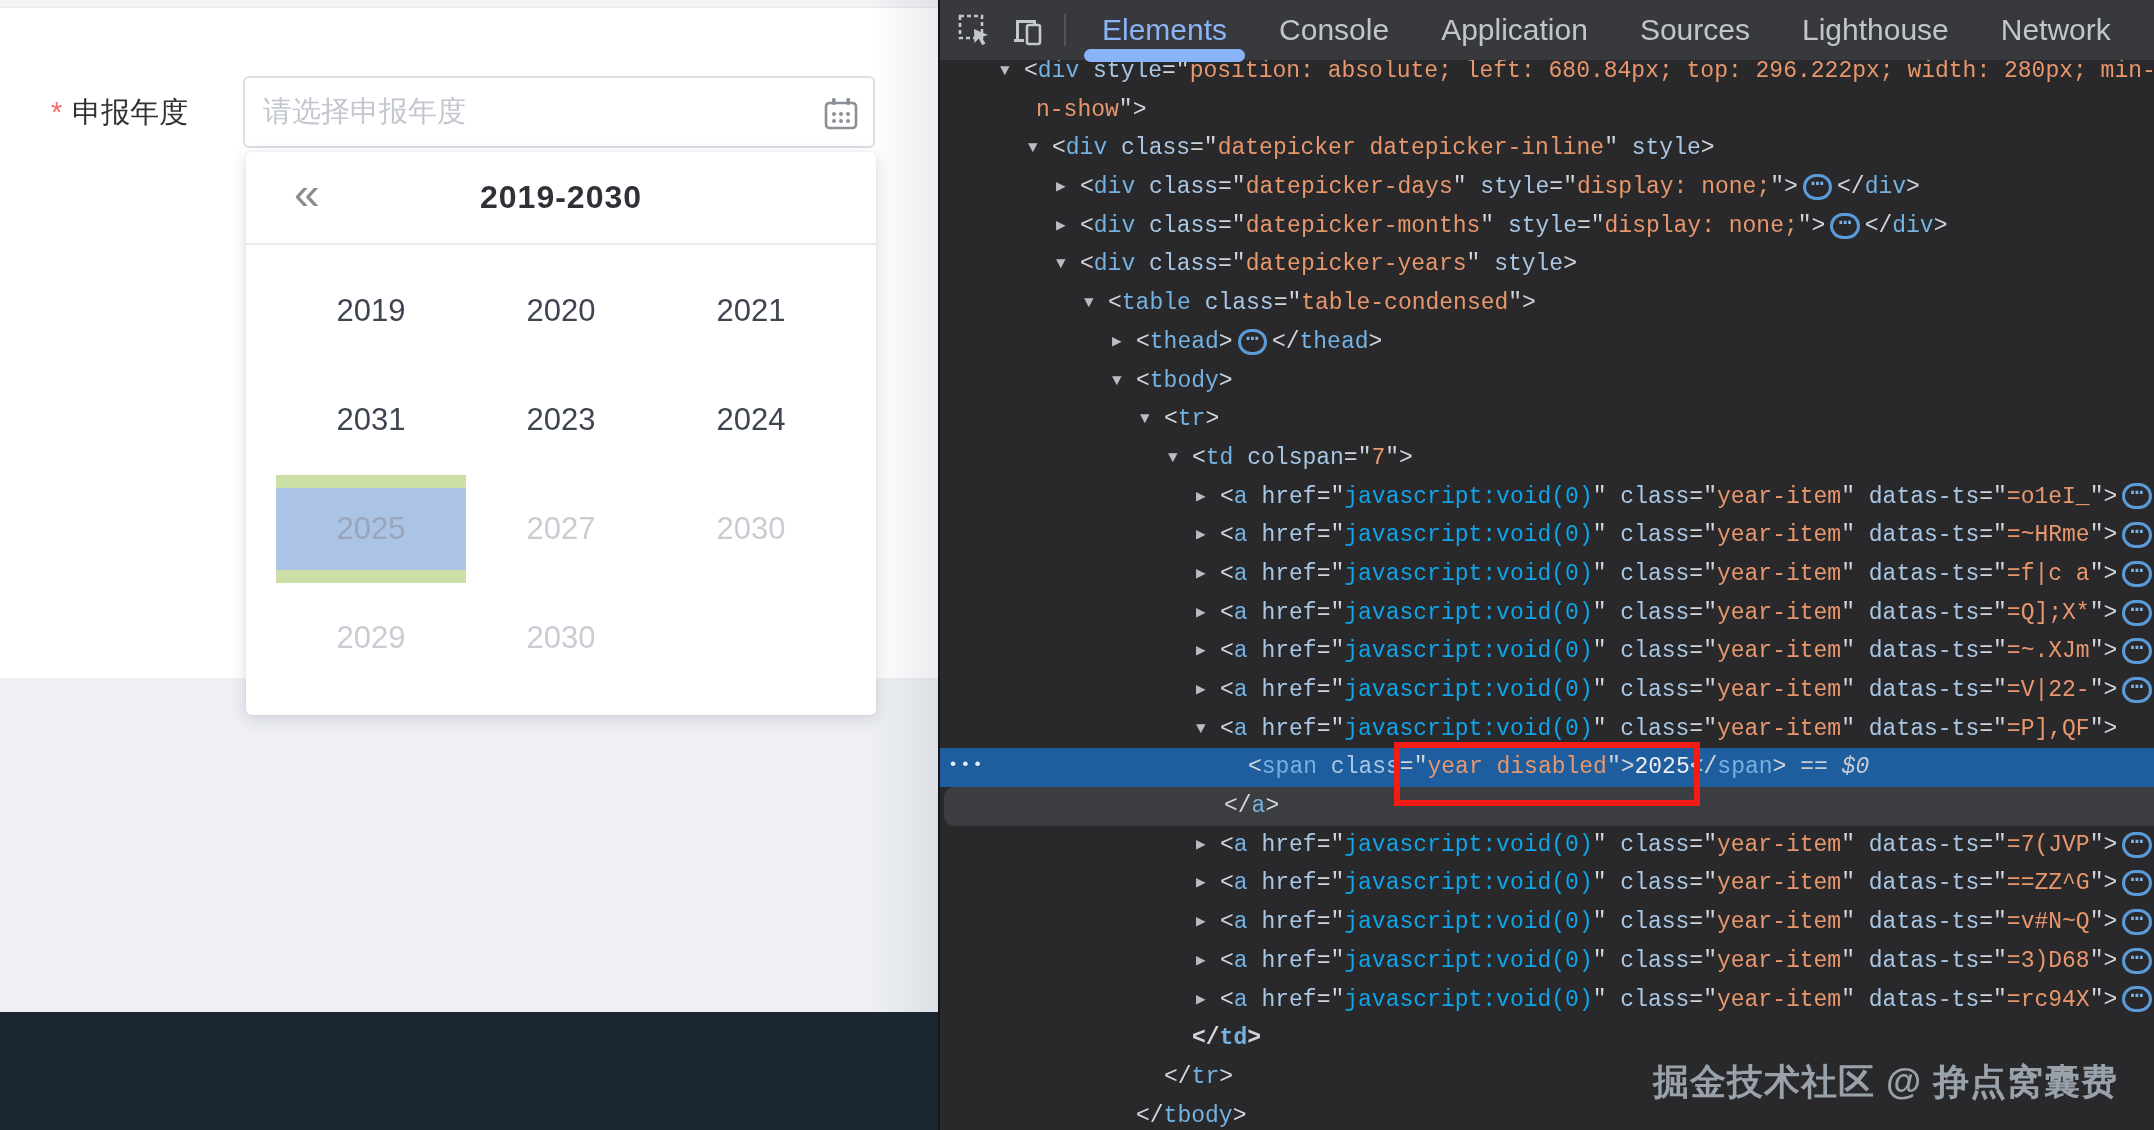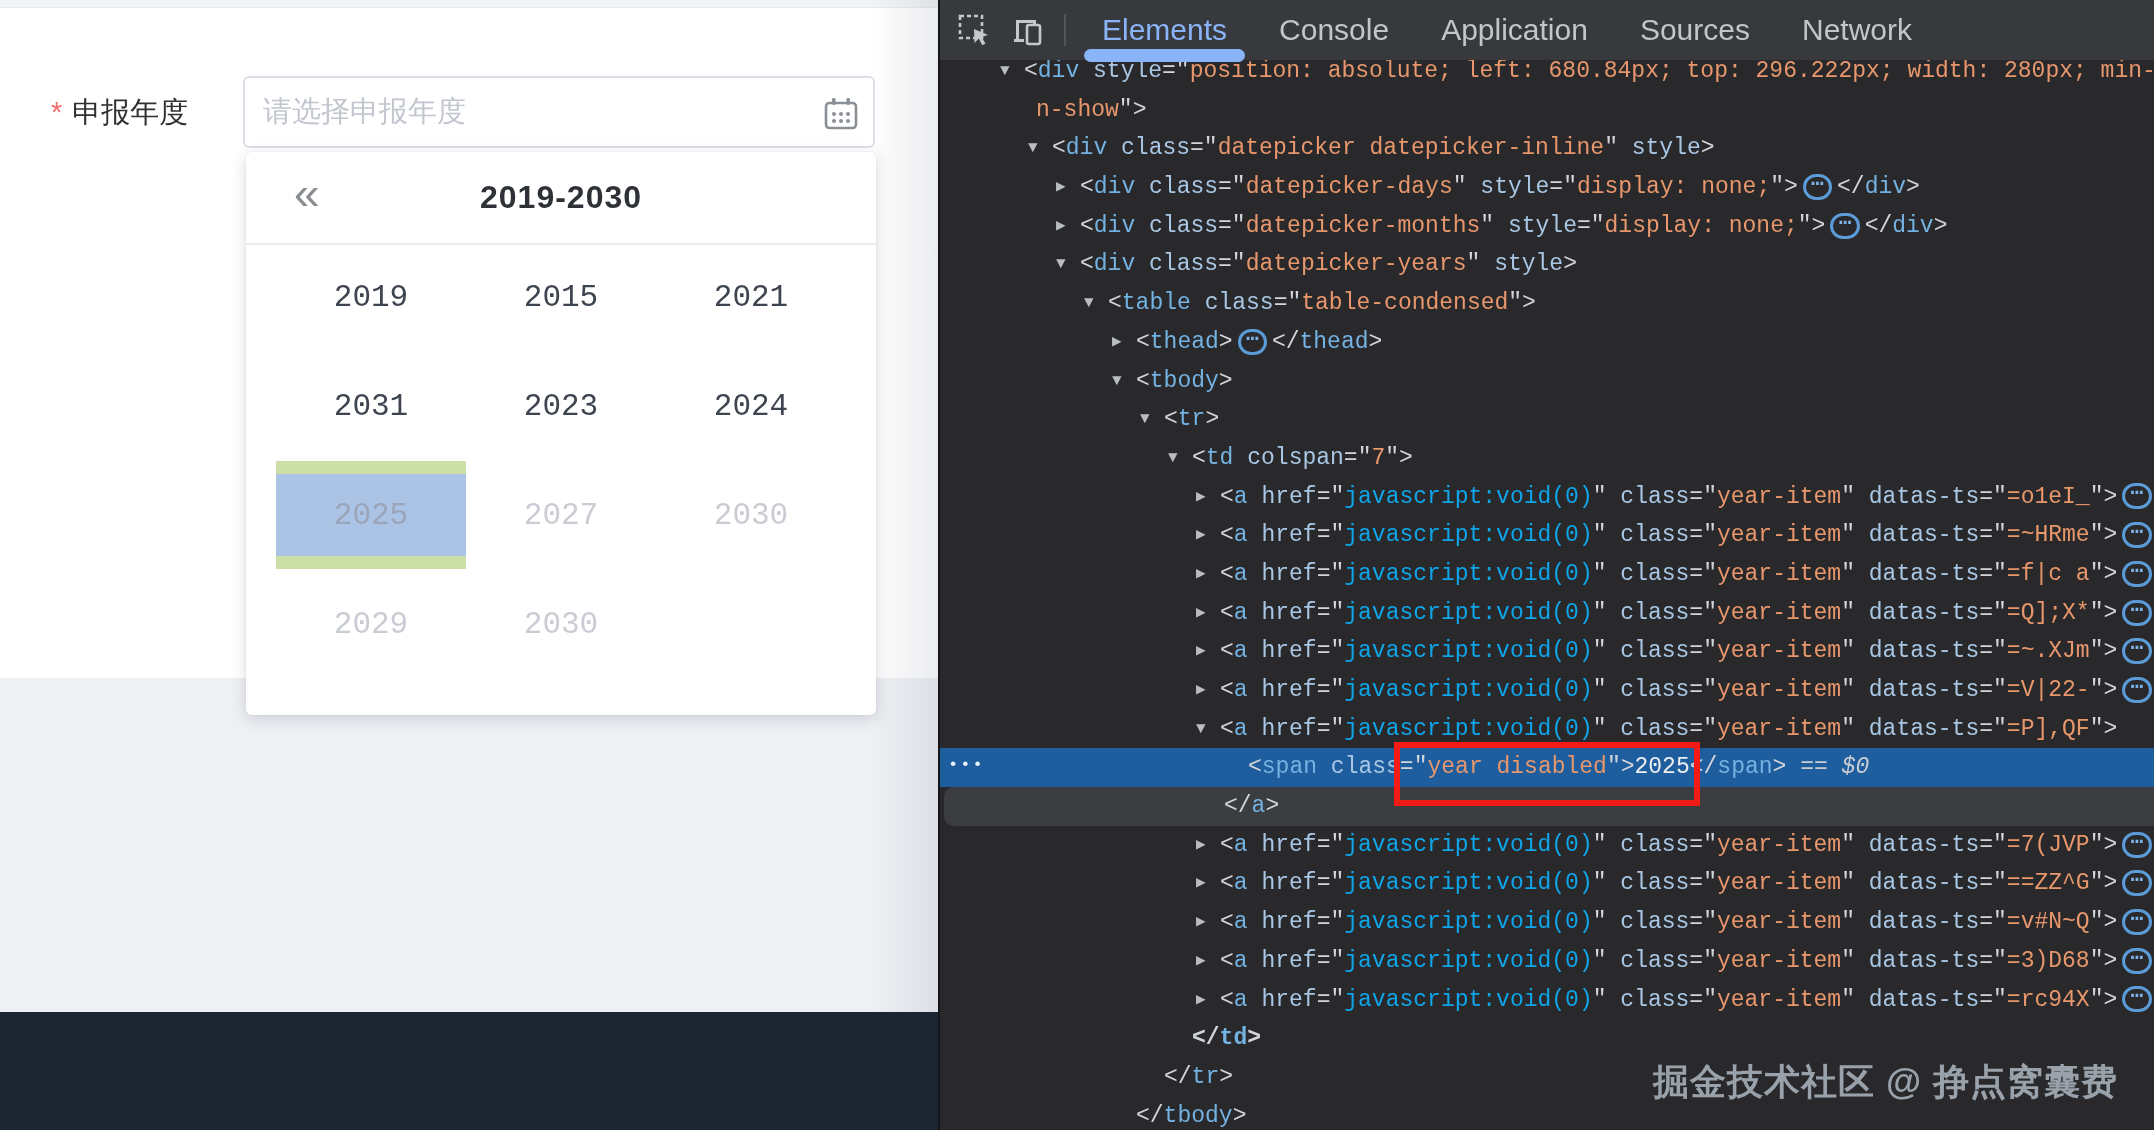--- a/index.html
+++ b/index.html
@@ -21,22 +21,22 @@
     border:2px solid #dcdfe6;border-radius:6px;background:#fff;}
   .input-placeholder{display:block;line-height:66px;padding-left:18px;font-size:29px;color:#c2c6ce;
     white-space:nowrap;overflow:hidden;}
   .calendar-icon{position:absolute;right:12px;top:16px;width:40px;height:40px;}
   
   .dp-popup{position:absolute;left:246px;top:152px;width:630px;height:563px;background:#fff;border-radius:6px;
     box-shadow:0 4px 16px rgba(30,40,60,0.16),0 0 2px rgba(30,40,60,0.08);z-index:5;}
   .dp-header{position:relative;height:91px;border-bottom:2px solid #e8ebf0;}
   .dp-prev{position:absolute;left:48px;top:-4px;height:91px;line-height:91px;font-size:46px;color:#8a8d92;cursor:default;}
   .dp-title{text-align:center;line-height:91px;font-size:32px;font-weight:bold;color:#2e3136;letter-spacing:1px;}
-  .years-grid{position:absolute;left:0;top:91px;right:0;bottom:0;padding:0 30px 0;
-    display:grid;grid-template-columns:repeat(3,190px);grid-auto-rows:109px;justify-content:space-between;font-family:Liberation Mono, monospace;}
+  .years-grid{position:absolute;left:0;top:91px;right:0;bottom:0;padding:14px 30px 0;
+    display:grid;grid-template-columns:repeat(3,190px);grid-auto-rows:109px;justify-content:space-between;}
   .year-cell{width:190px;height:108px;display:flex;align-items:center;justify-content:center;font-size:31px;}
   .year-cell.normal{color:#3f4550;}
   .year-cell.disabled{color:#c9ccd2;}
   .year-cell.selected{
     background:linear-gradient(180deg,var(--hl-green) 0px,var(--hl-green) 13px,
       var(--hl-blue) 13px,var(--hl-blue) 95px,var(--hl-green) 95px,var(--hl-green) 108px);
     color:#9aa5b9;}
   
   #devtools{position:absolute;left:938px;top:0;width:1216px;height:1130px;background:#29292c;
     border-left:2px solid #151619;box-sizing:border-box;overflow:hidden;}
@@ -100,21 +100,21 @@
     </svg>
   </div>
 
   <div class="dp-popup">
     <div class="dp-header">
       <span class="dp-prev">«</span>
       <div class="dp-title">2019-2030</div>
     </div>
     <div class="years-grid" id="years-grid">
         <div class="year-cell normal">2019</div>
-        <div class="year-cell normal">2015</div>
+        <div class="year-cell normal">2020</div>
         <div class="year-cell normal">2021</div>
         <div class="year-cell normal">2031</div>
         <div class="year-cell normal">2023</div>
         <div class="year-cell normal">2024</div>
         <div class="year-cell selected">2025</div>
         <div class="year-cell disabled">2027</div>
         <div class="year-cell disabled">2030</div>
         <div class="year-cell disabled">2029</div>
         <div class="year-cell disabled">2030</div>
       </div>
@@ -130,20 +130,21 @@
     <svg class="tb-icon device" viewBox="0 0 36 36">
       <path d="M6 8 h20 v6 h-3 v-3 H9 v16 h5 v3 H4 v-3 h2 Z" fill="#c4c7cc"></path>
       <rect x="17" y="13" width="13" height="19" rx="2" fill="none" stroke="#c4c7cc" stroke-width="2.6"></rect>
     </svg>
     <div class="tb-sep"></div>
     <div id="dt-tabs" style="display:flex;">
         <div class="dt-tab active"><span>Elements</span><div class="tab-pill"></div></div>
         <div class="dt-tab"><span>Console</span></div>
         <div class="dt-tab"><span>Application</span></div>
         <div class="dt-tab"><span>Sources</span></div>
+        <div class="dt-tab"><span>Lighthouse</span></div>
         <div class="dt-tab"><span>Network</span></div>
         <div class="dt-tab"></div>
       </div>
   </div>
   <div class="dt-code" id="dt-code">
       <div class="code-line" style="padding-left: 84px;"><span class="arrow" style="left: 60px;">▼</span><span class="line-content"><span class="tk-p">&lt;</span><span class="tk-t">div</span><span class="tk-p"> </span><span class="tk-a">style</span><span class="tk-p">="</span><span class="tk-v">position: absolute; left: 680.84px; top: 296.222px; width: 280px; min-width: 280px; min-height: 100px;</span></span></div>
       <div class="code-line" style="padding-left: 96px;"><span class="line-content"><span class="tk-v">n-show</span><span class="tk-p">"&gt;</span></span></div>
       <div class="code-line" style="padding-left: 112px;"><span class="arrow" style="left: 88px;">▼</span><span class="line-content"><span class="tk-p">&lt;</span><span class="tk-t">div</span><span class="tk-p"> </span><span class="tk-a">class</span><span class="tk-p">="</span><span class="tk-v">datepicker datepicker-inline</span><span class="tk-p">" </span><span class="tk-a">style</span><span class="tk-p">&gt;</span></span></div>
       <div class="code-line" style="padding-left: 140px;"><span class="arrow" style="left: 116px;">▶</span><span class="line-content"><span class="tk-p">&lt;</span><span class="tk-t">div</span><span class="tk-p"> </span><span class="tk-a">class</span><span class="tk-p">="</span><span class="tk-v">datepicker-days</span><span class="tk-p">" </span><span class="tk-a">style</span><span class="tk-p">="</span><span class="tk-v">display: none;</span><span class="tk-p">"&gt;</span><span class="badge">⋯</span><span class="tk-p">&lt;/</span><span class="tk-t">div</span><span class="tk-p">&gt;</span></span></div>
       <div class="code-line" style="padding-left: 140px;"><span class="arrow" style="left: 116px;">▶</span><span class="line-content"><span class="tk-p">&lt;</span><span class="tk-t">div</span><span class="tk-p"> </span><span class="tk-a">class</span><span class="tk-p">="</span><span class="tk-v">datepicker-months</span><span class="tk-p">" </span><span class="tk-a">style</span><span class="tk-p">="</span><span class="tk-v">display: none;</span><span class="tk-p">"&gt;</span><span class="badge">⋯</span><span class="tk-p">&lt;/</span><span class="tk-t">div</span><span class="tk-p">&gt;</span></span></div>

